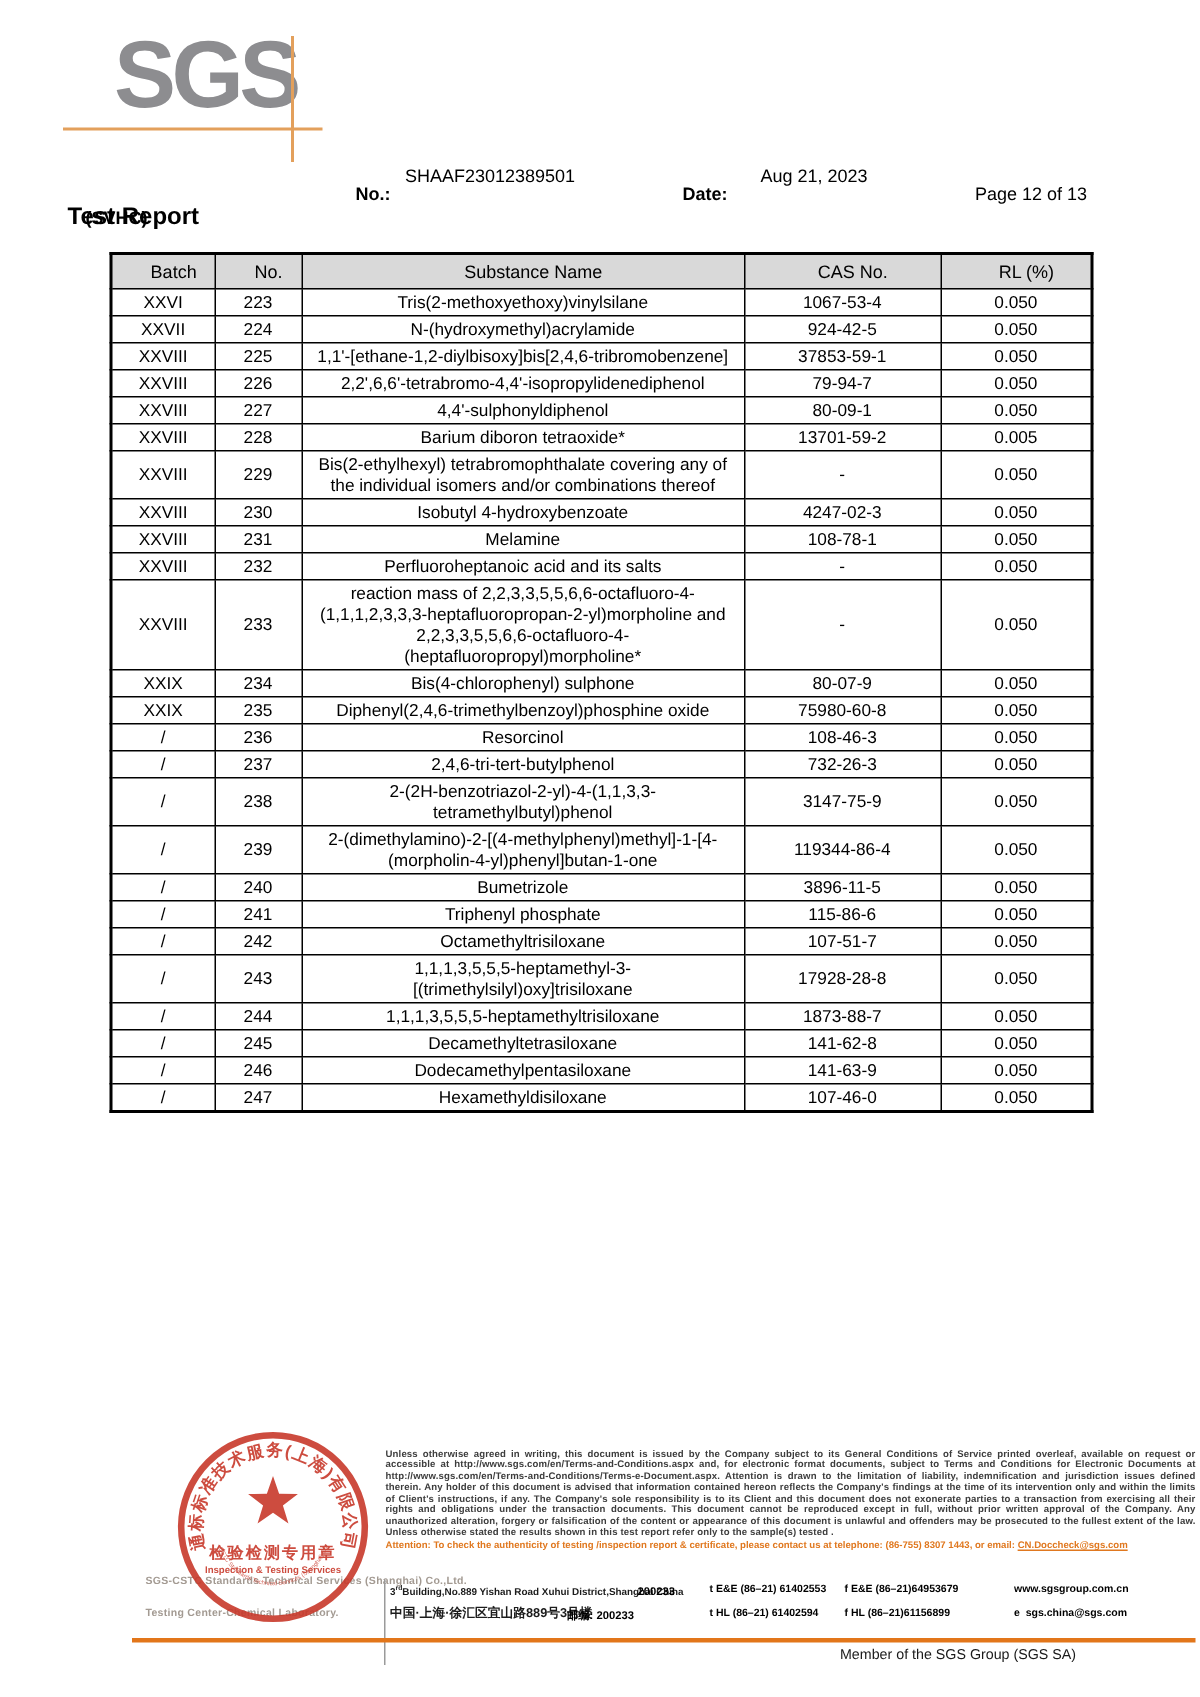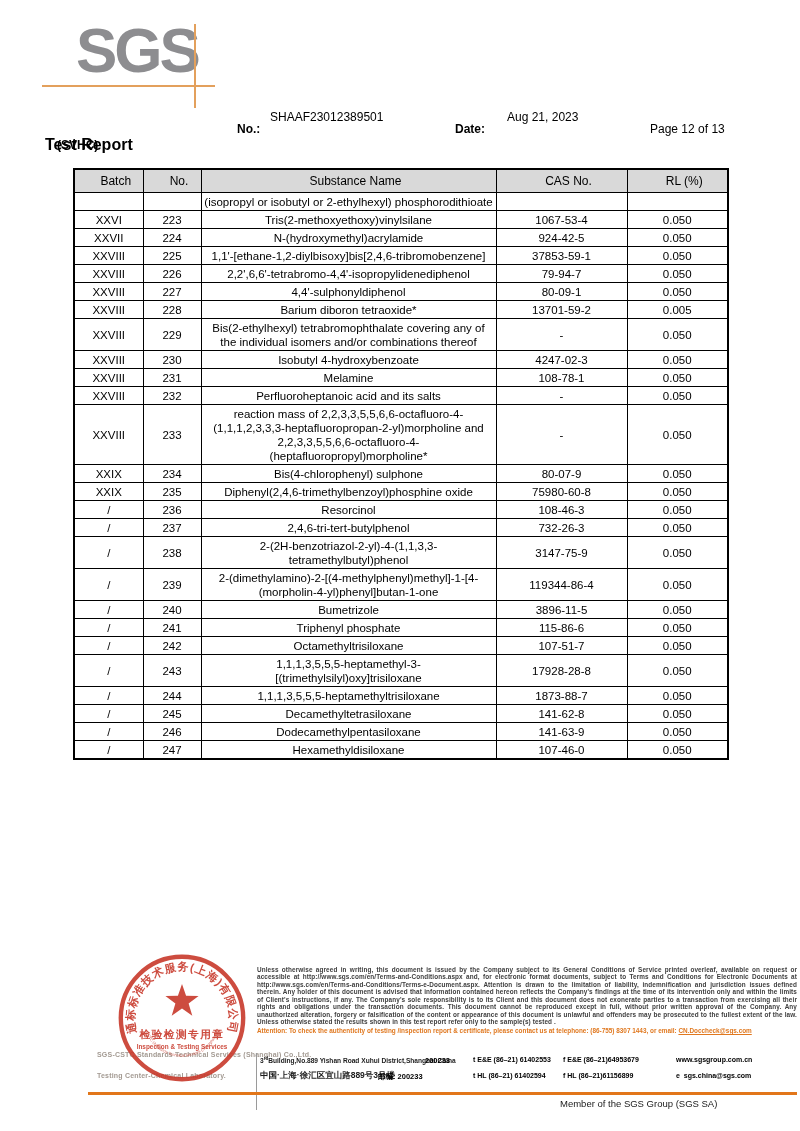--- a/index.html
+++ b/index.html
@@ -89,27 +89,20 @@
     <tr>
       <th>Batch</th>
       <th>No.</th>
       <th>Substance Name</th>
       <th>CAS No.</th>
       <th>RL (%)</th>
     </tr>
   </thead>
   <tbody>
       <tr>
-    <td></td>
-    <td></td>
-    <td>(isopropyl or isobutyl or 2-ethylhexyl) phosphorodithioate</td>
-    <td></td>
-    <td></td>
-  </tr>
-      <tr>
     <td>XXVI</td>
     <td>223</td>
     <td>Tris(2-methoxyethoxy)vinylsilane</td>
     <td>1067-53-4</td>
     <td>0.050</td>
   </tr>
       <tr>
     <td>XXVII</td>
     <td>224</td>
     <td>N-(hydroxymethyl)acrylamide</td>

